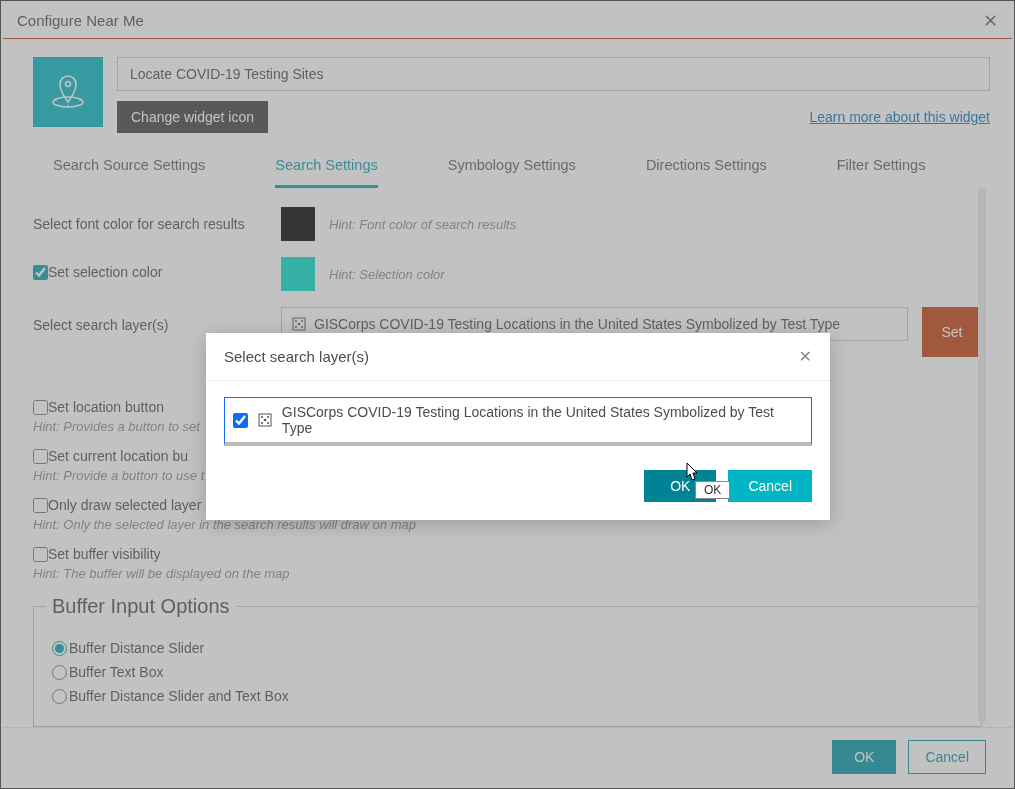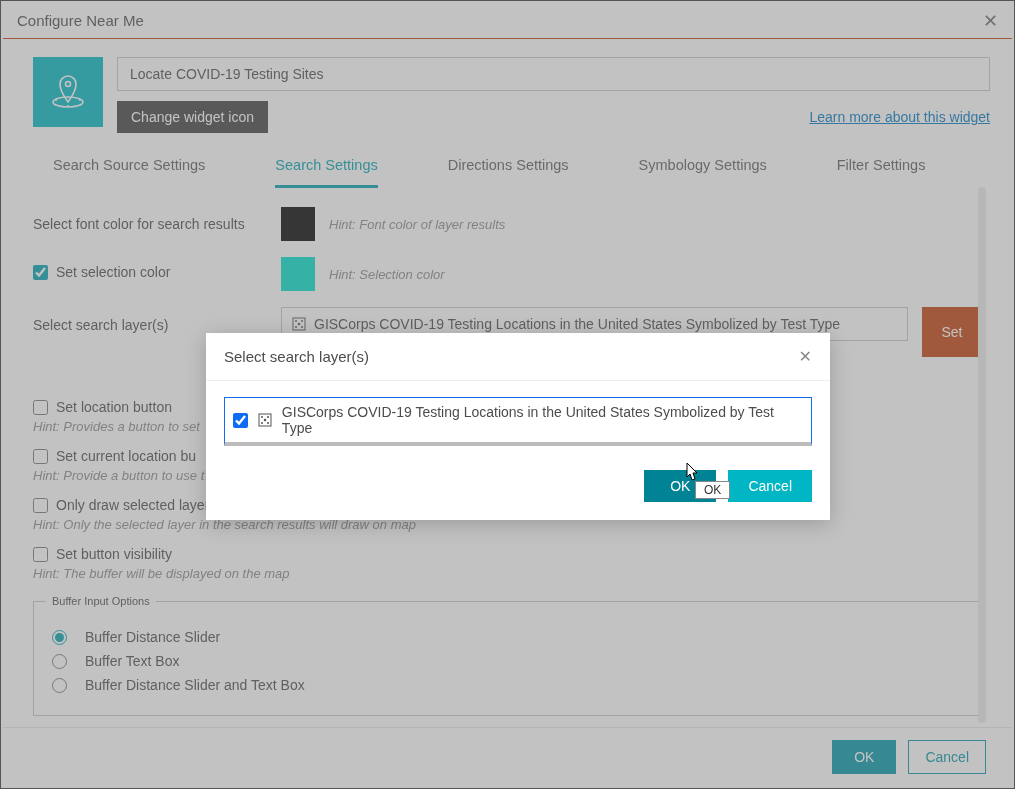--- a/index.html
+++ b/index.html
@@ -98,21 +98,21 @@
     padding: 18px 30px 10px 30px;
     overflow-y: auto;
     position: relative;
   }
   .row { display: flex; align-items: center; margin-bottom: 16px; }
   .row-label { width: 248px; color: #4c4c4c; font-size: 14px; }
   .swatch { width: 34px; height: 34px; margin-right: 14px; }
   .swatch.black { background: #000; }
   .swatch.teal { background: #00e0cd; }
   .hint-inline { font-style: italic; color: #8a8a8a; font-size: 13px; }
-  .check-row { display: flex; align-items: flex-end; gap: 8px; margin-bottom: 4px; }
+  .check-row { display: flex; align-items: flex-end; margin-bottom: 4px; }
   .hint { font-style: italic; color: #8a8a8a; font-size: 13px; margin-bottom: 14px; }
   input[type=checkbox] {
     width: 15px; height: 15px;
     accent-color: #00a3b1;
   }
   .layer-box {
     flex: 1;
     border: 1px solid #c7c7c7;
     padding: 8px 10px;
     font-size: 14px;
@@ -135,24 +135,24 @@
     cursor: pointer;
   }
   .fieldset {
     border: 1px solid #c7c7c7;
     padding: 14px 18px;
     margin-top: 6px;
   }
   .fieldset-legend {
     color: #4c4c4c;
     padding: 0 6px;
-    font-size: 11px;
+    font-size: 20px;
     margin-left: -6px;
   }
-  .radio-row { display: flex; align-items: center; gap: 18px; margin: 8px 0; }
+  .radio-row { display: flex; align-items: center; gap: 2px; margin: 8px 0; }
   input[type=radio] { accent-color: #00a3b1; width: 15px; height: 15px; }
   .footer {
     display: flex;
     justify-content: flex-end;
     gap: 12px;
     padding: 12px 26px;
     border-top: 1px solid #e5e5e5;
   }
   .btn-primary {
     background: #0096a9;
@@ -267,30 +267,30 @@
       <div class="below-title">
         <button class="btn-change-icon">Change widget icon</button>
         <a class="learn-more">Learn more about this widget</a>
       </div>
     </div>
   </div>
 
   <div class="tabs">
     <div class="tab">Search Source Settings</div>
     <div class="tab active">Search Settings</div>
+    <div class="tab">Symbology Settings</div>
     <div class="tab">Directions Settings</div>
-    <div class="tab">Symbology Settings</div>
     <div class="tab">Filter Settings</div>
   </div>
 
   <div class="content">
     <div class="row">
       <div class="row-label">Select font color for search results</div>
       <div class="swatch black"></div>
-      <div class="hint-inline">Hint: Font color of layer results</div>
+      <div class="hint-inline">Hint: Font color of search results</div>
     </div>
 
     <div class="row">
       <div class="row-label">
         <div class="check-row">
           <input type="checkbox" checked="" style="">
           <span>Set selection color</span>
         </div>
       </div>
       <div class="swatch teal"></div>
@@ -330,21 +330,21 @@
     <div class="hint">Hint: Provide a button to use t</div>
 
     <div class="check-row">
       <input type="checkbox" style="">
       <span>Only draw selected layer results</span>
     </div>
     <div class="hint">Hint: Only the selected layer in the search results will draw on map</div>
 
     <div class="check-row">
       <input type="checkbox" style="">
-      <span>Set button visibility</span>
+      <span>Set buffer visibility</span>
     </div>
     <div class="hint">Hint: The buffer will be displayed on the map</div>
 
     <fieldset class="fieldset">
       <legend class="fieldset-legend">Buffer Input Options</legend>
       <div class="radio-row">
         <input type="radio" name="buf" checked="" style="">
         <span>Buffer Distance Slider</span>
       </div>
       <div class="radio-row">

